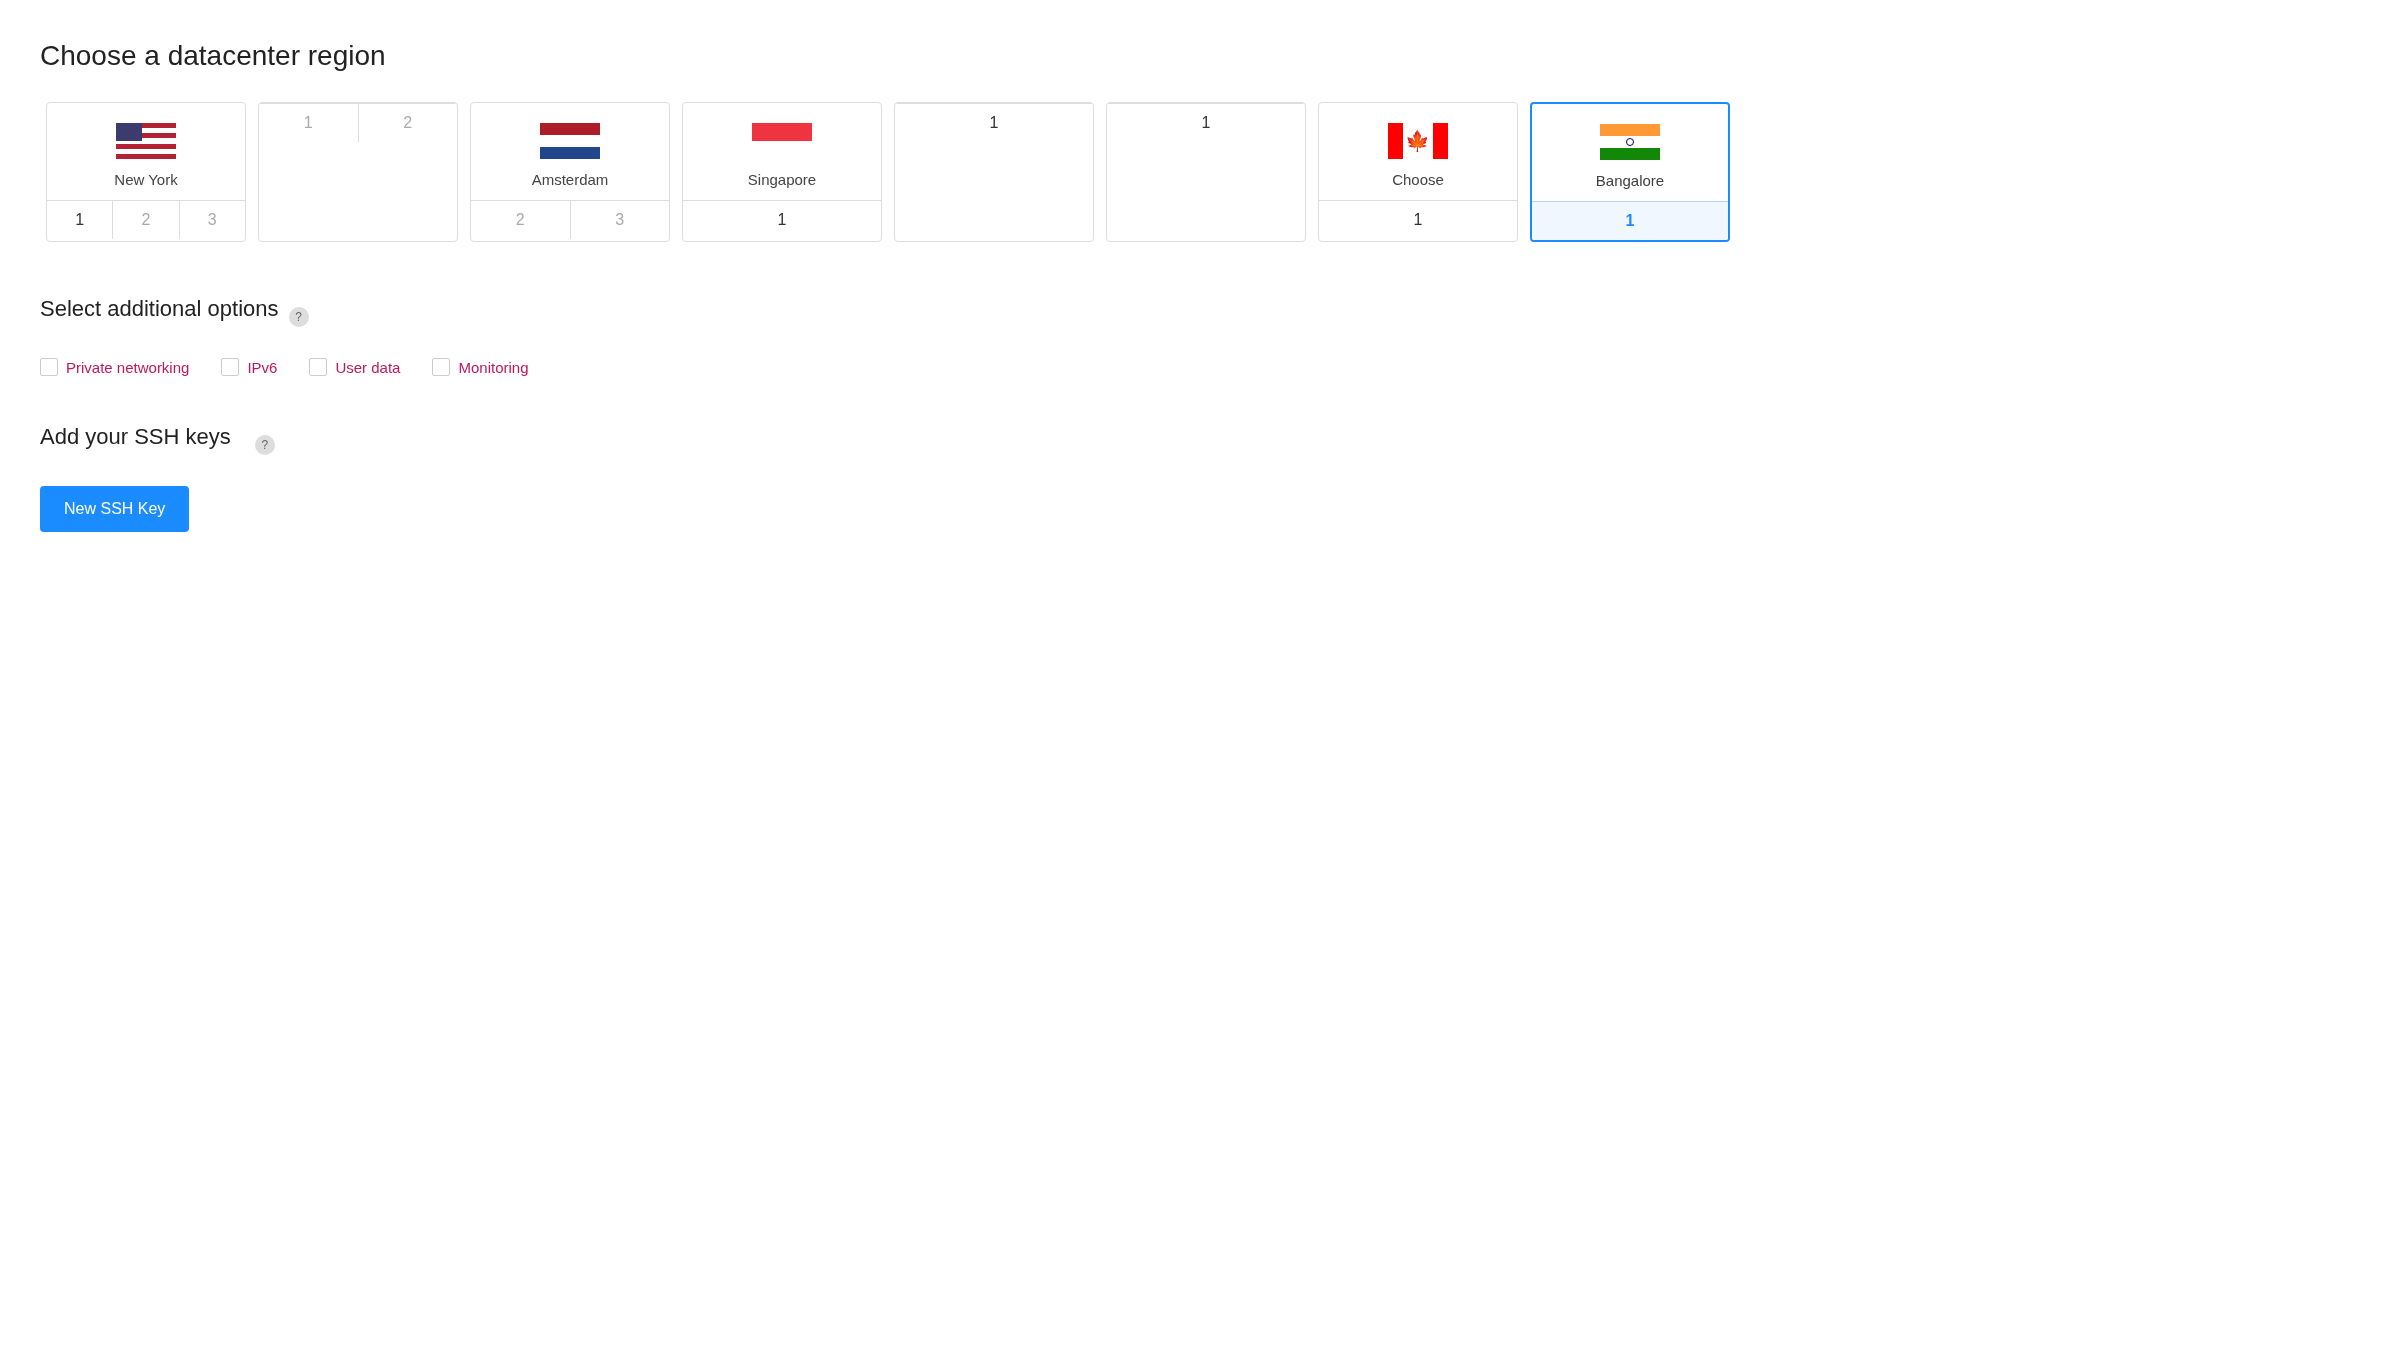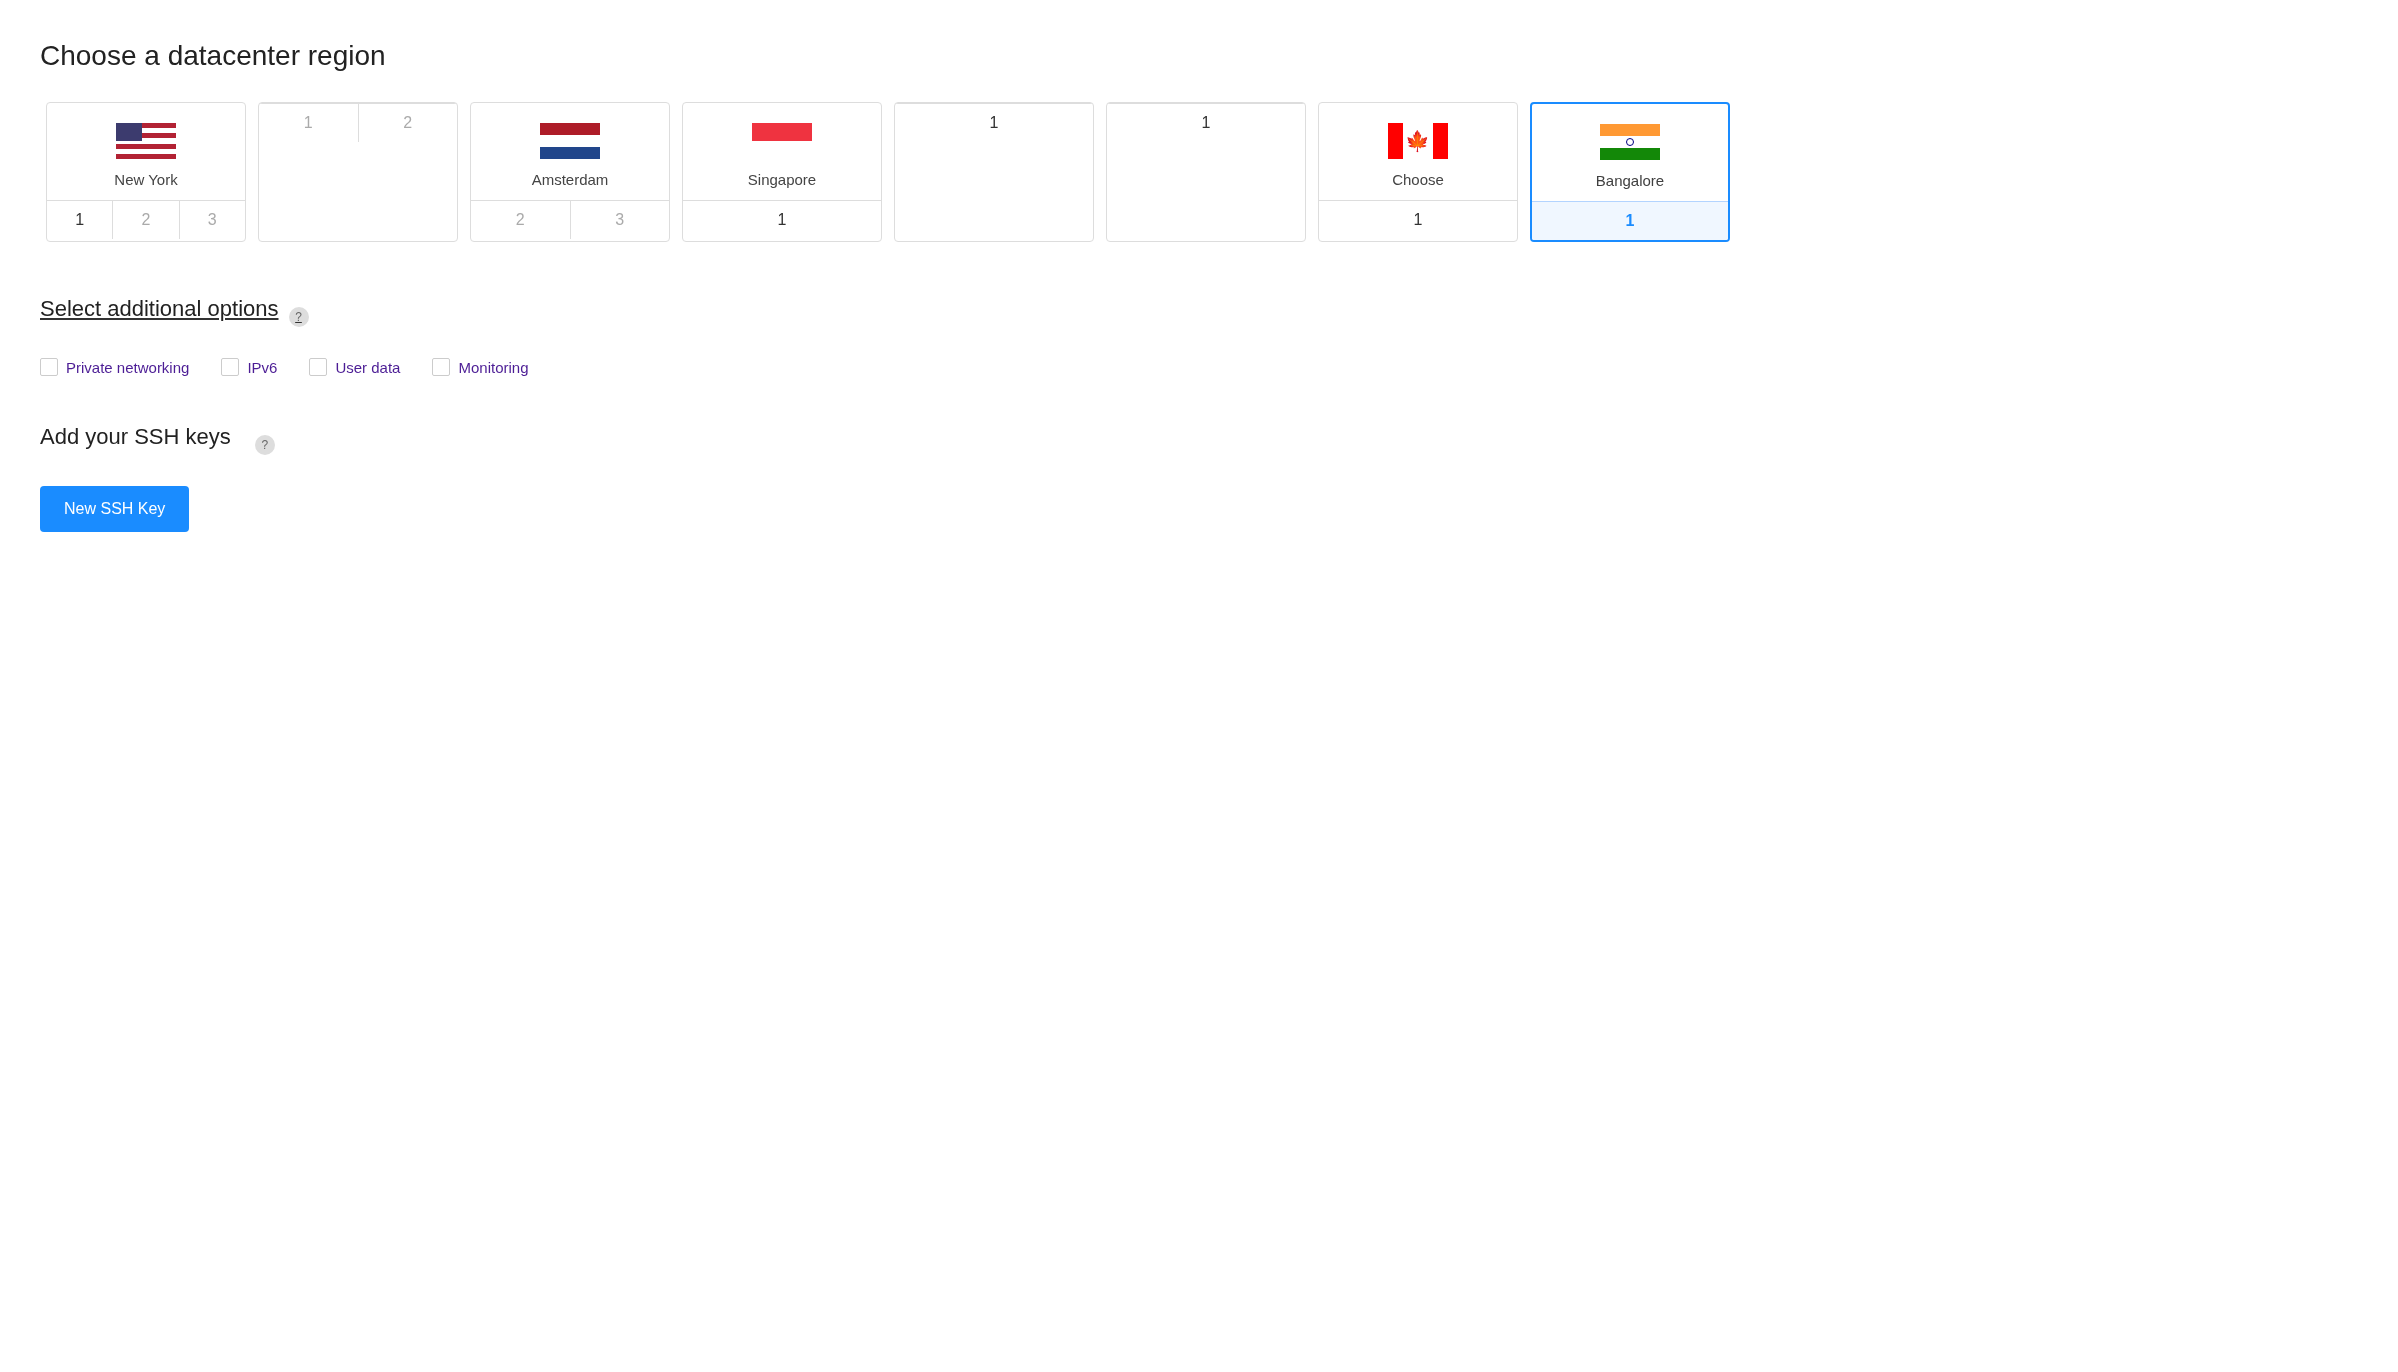--- a/index.html
+++ b/index.html
@@ -242,21 +242,20 @@
     
     .options-section {
       margin-top: 48px;
       margin-bottom: 48px;
     }
     .options-header {
       display: flex;
       align-items: center;
       gap: 10px;
       margin-bottom: 20px;
-      text-decoration: underline;
     }
     .help-badge {
       width: 20px; height: 20px;
       border-radius: 50%;
       background: #ddd;
       color: #666;
       font-size: 12px;
       display: flex; align-items: center; justify-content: center;
       cursor: pointer;
     }
@@ -274,21 +273,21 @@
     .checkbox {
       width: 18px; height: 18px;
       border: 1px solid #ccc;
       border-radius: 2px;
       background: #fff;
       display: inline-block;
       cursor: pointer;
     }
     .option-label {
       font-size: 15px;
-      color: #4c1d95;
+      color: #be185d;
     }
 
     
     .ssh-section {
       margin-top: 48px;
     }
     .ssh-header {
       display: flex;
       align-items: center;
       gap: 24px;

